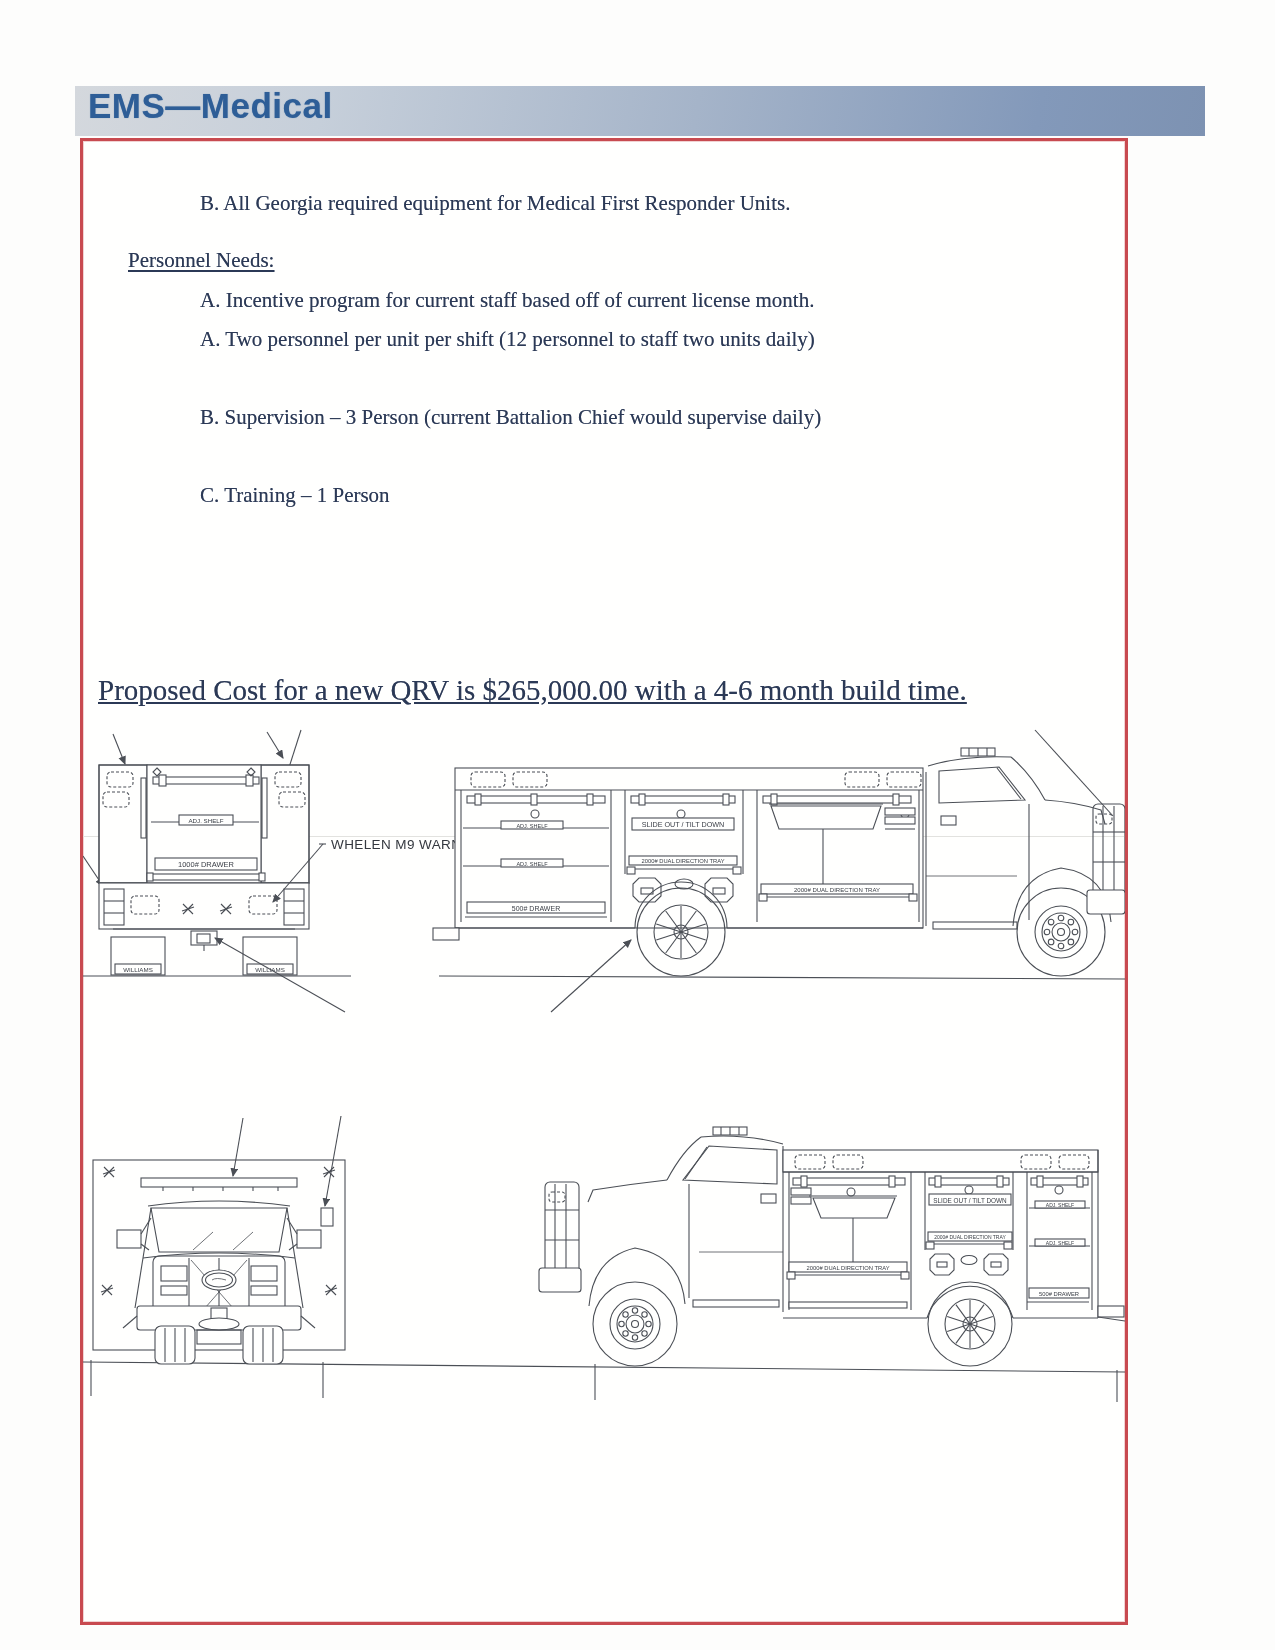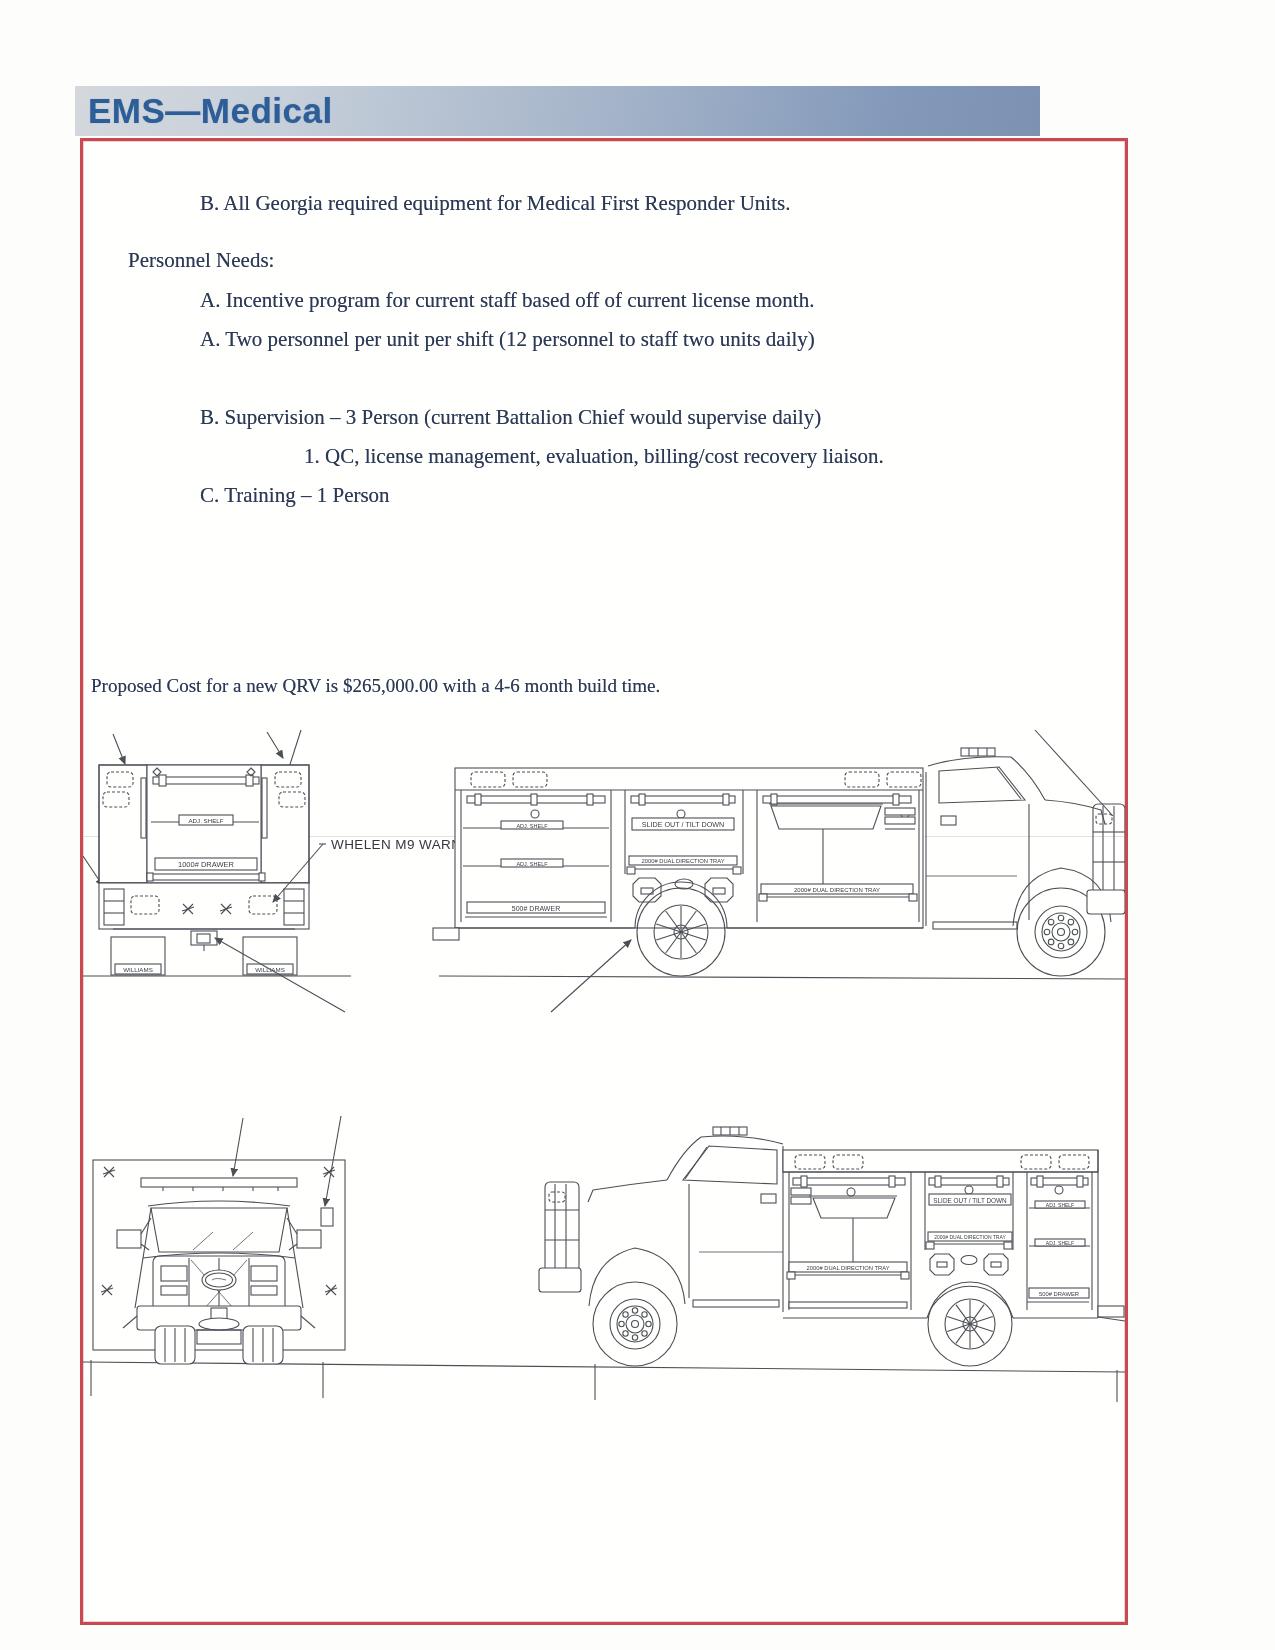--- a/index.html
+++ b/index.html
@@ -1,33 +1,33 @@
 <!DOCTYPE html>
 <html><head>
 <meta charset="utf-8">
 <style>
   html,body{margin:0;padding:0;background:#fdfdfc;}
   .screen{position:relative;width:1275px;height:1650px;background:#fdfdfc;overflow:hidden;
           font-family:"Liberation Serif", serif;}
   
-  .hdr-bar{position:absolute;left:75px;top:86px;width:965px;height:50px;
+  .hdr-bar{position:absolute;left:75px;top:86px;width:1130px;height:50px;
            background:linear-gradient(100deg,#d4d8dd 0%,#c6cfda 22%,#a5b4c9 55%,#8399ba 85%,#7d92b2 100%);
-           display:flex;align-items:center;}
+           display:flex;align-items:flex-start;}
   .hdr-title{font-family:"Liberation Sans", sans-serif;font-weight:bold;font-size:35px;
              color:#2e5e97;padding-left:13px;letter-spacing:.5px;
              text-shadow:0 0 1px rgba(46,94,151,.55);}
   
   .page{position:absolute;left:80px;top:138px;width:1042px;height:1481px;background:#fffffe;
         border:3px solid #c84a50;box-shadow:inset 0 0 0 1px rgba(200,74,80,.25);}
   .doc-line{position:absolute;white-space:nowrap;color:#2b3956;font-size:21px;line-height:1;
             text-shadow:0 0 .5px rgba(43,57,86,.6);}
   .lvl1{left:117px;}
   .lvl2{left:221px;}
-  .heading{left:45px;text-underline-offset:3px;}
-  .cost{left:8px;font-size:19px;}
+  .heading{left:45px;text-decoration:underline;text-underline-offset:3px;}
+  .cost{left:15px;font-size:29px;text-decoration:underline;}
   .scanline{position:absolute;left:0;right:0;height:1px;background:#e2e2df;}
   
   svg{position:absolute;left:0;}
   svg .ln, svg line, svg rect, svg path, svg circle, svg ellipse, svg polygon{
       stroke:#4b4f56;fill:none;stroke-width:1.1;}
   svg .w{fill:#fffffe;}
   svg .dash{stroke-dasharray:3 2;}
   svg .thin{stroke-width:.8;}
   svg text{stroke:none;fill:#3c4048;font-family:"Liberation Sans", sans-serif;}
   svg .lbl{text-anchor:middle;}
@@ -42,21 +42,20 @@
     <span class="hdr-title">EMS—Medical</span>
   </div>
 
   <div class="page">
 
     <div class="doc-line lvl1" style="top:52px">B. All Georgia required equipment for Medical First Responder Units.</div>
     <div class="doc-line heading" style="top:109px">Personnel Needs:</div>
     <div class="doc-line lvl1" style="top:149px">A. Incentive program for current staff based off of current license month.</div>
     <div class="doc-line lvl1" style="top:188px">A. Two personnel per unit per shift (12 personnel to staff two units daily)</div>
     <div class="doc-line lvl1" style="top:266px">B. Supervision – 3 Person (current Battalion Chief would supervise daily)</div>
-    <div class="doc-line lvl2" style="top:305px">1. QC, license management, evaluation, billing/cost recovery liaison.</div>
     <div class="doc-line lvl1" style="top:344px">C. Training – 1 Person</div>
 
     <div class="doc-line cost" style="top:535px">Proposed Cost for a new QRV is $265,000.00 with a 4-6 month build time.</div>
 
     <div class="scanline" style="top:695px"></div>
 
     <svg style="top:585px" width="1042" height="292" viewBox="0 0 1042 292">
       <defs>
         <pattern id="hatch" patternUnits="userSpaceOnUse" width="7" height="7" patternTransform="rotate(45)">
           <line x1="0" y1="0" x2="0" y2="7" style="stroke:#5a5e64;stroke-width:1"></line>

